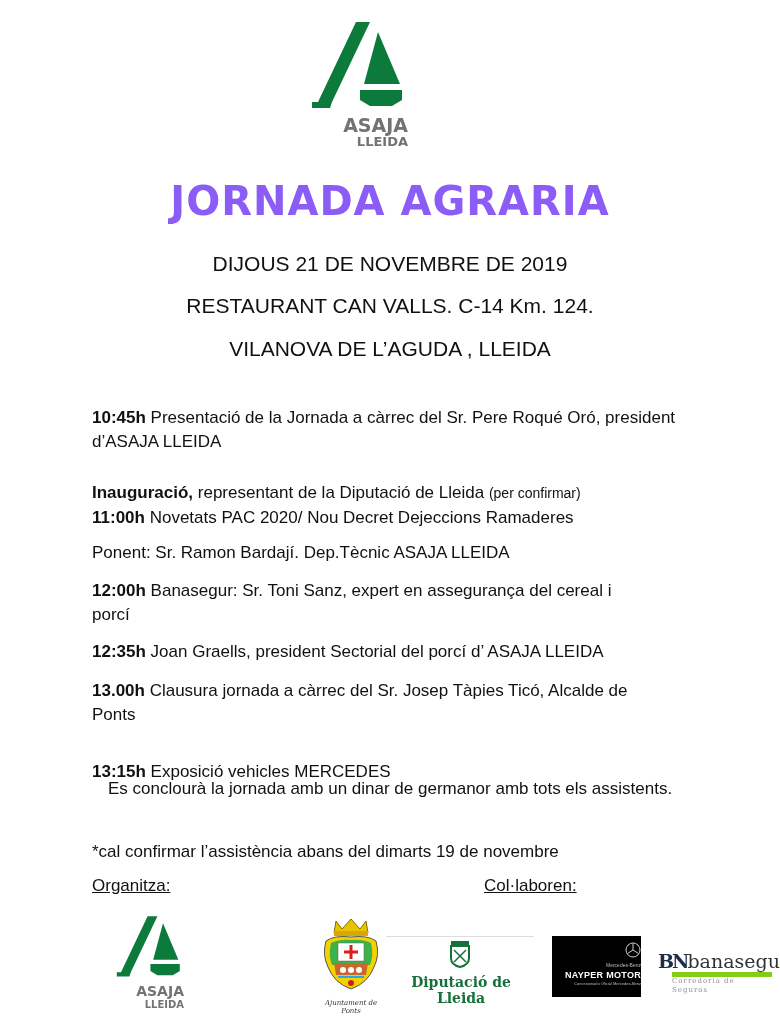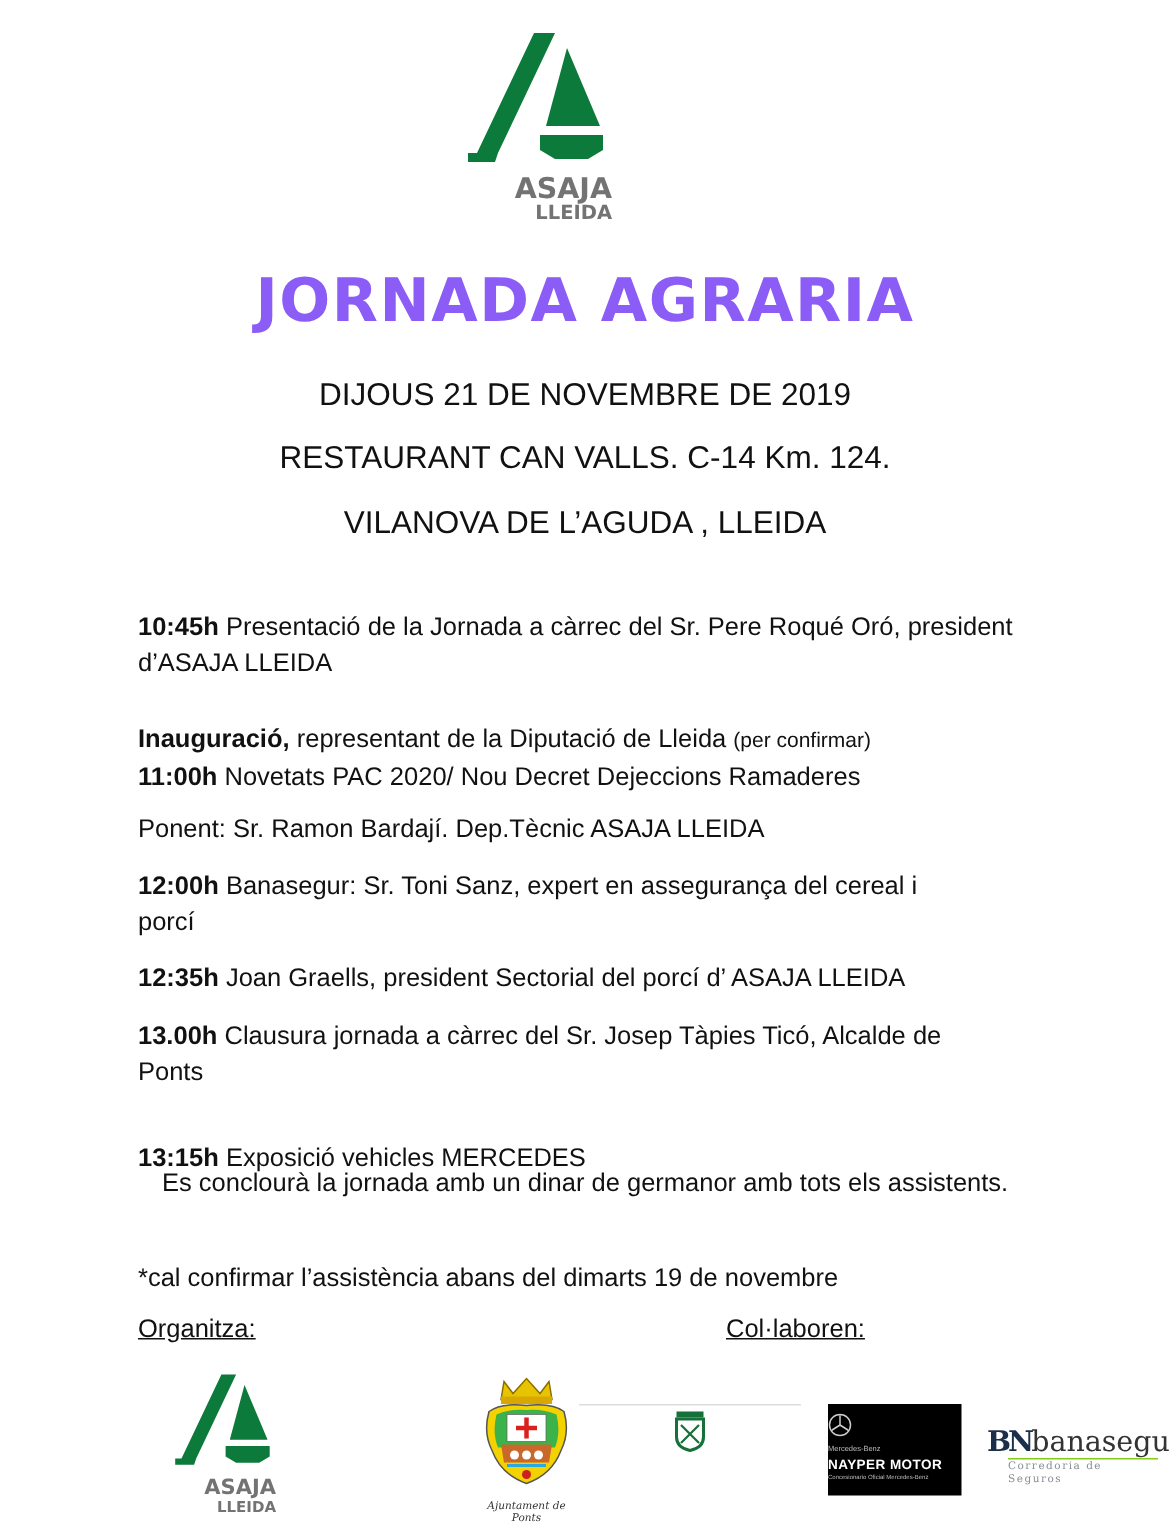--- a/index.html
+++ b/index.html
@@ -7,21 +7,21 @@
     .abs { position:absolute; }
     .logo-text { color:#737373; font-family:"DejaVu Sans", sans-serif; font-weight:bold; text-align:right; }
     .title { left:0; width:780px; top:178px; text-align:center; font-family:"DejaVu Sans", sans-serif; font-weight:bold; font-size:40px; letter-spacing:1px; color:#8b5cf6; }
     .sub { left:0; width:780px; text-align:center; font-size:21px; color:#111; font-family:"Liberation Sans", sans-serif; }
     .para { left:92px; width:600px; font-size:17px; line-height:24px; color:#111; font-family:"Liberation Sans", sans-serif; }
     .para b { font-weight:bold; }
     .small { font-size:14px; }
     .ulabel { font-size:17px; text-decoration:underline; color:#111; }
     .ponts-caption { font-family:"DejaVu Serif", serif; font-style:italic; font-size:7px; color:#333; }
     .dip-name { font-family:"DejaVu Serif", serif; font-weight:bold; color:#15703a; font-size:14px; }
-    .nayper { background:#000; color:#fff; text-align:left; }
+    .nayper { background:#000; color:#fff; text-align:right; }
     .banasegur { font-family:"DejaVu Serif", serif; color:#333; }
   </style>
 </head>
 <body>
 
 <div class="abs" style="left:308px; top:14px; width:100px; height:140px;">
   <svg width="100" height="95" viewBox="0 0 100 95">
     <path d="M4 88 L10 88 L48 8 L62 8 L24 88 L22 94 L4 94 Z" fill="#0c7a3a"></path>
     <path d="M70 18 L92 70 L56 70 Z" fill="#0c7a3a"></path>
     <path d="M52 76 L94 76 L94 86 L84 92 L62 92 L52 86 Z" fill="#0c7a3a"></path>
@@ -94,28 +94,29 @@
   <div class="ponts-caption" style="text-align:center; margin-top:2px;">Ajuntament de Ponts</div>
 </div>
 
 <div class="abs" style="left:386px; top:934px; width:150px; height:60px;">
   <div style="position:absolute; left:0; top:2px; width:148px; height:1px; background:#ddd;"></div>
   <svg style="position:absolute; left:62px; top:6px;" width="24" height="28" viewBox="0 0 24 28">
     <rect x="3" y="1" width="18" height="4" fill="#15703a"></rect>
     <path d="M3 6 L21 6 L21 18 Q21 25 12 27 Q3 25 3 18 Z" fill="none" stroke="#15703a" stroke-width="2"></path>
     <path d="M6 10 L18 22 M18 10 L6 22" stroke="#15703a" stroke-width="1.5"></path>
   </svg>
+  <div class="dip-name" style="position:absolute; left:0; top:40px; width:150px; text-align:center;">Diputació de Lleida</div>
 </div>
 
 <div class="abs nayper" style="left:552px; top:936px; width:89px; height:61px;">
   <svg style="margin-top:6px;" width="16" height="16" viewBox="0 0 16 16">
     <circle cx="8" cy="8" r="7" fill="none" stroke="#ccc" stroke-width="1"></circle>
     <path d="M8 1.5 L8 8 M8 8 L2.5 11.5 M8 8 L13.5 11.5" stroke="#ccc" stroke-width="1"></path>
   </svg>
   <div style="font-size:5px; color:#bbb; line-height:7px;">Mercedes-Benz</div>
   <div style="font-size:9px; font-weight:bold; line-height:12px; letter-spacing:0.3px;">NAYPER MOTOR</div>
   <div style="font-size:4px; color:#bbb; line-height:6px;">Concesionario Oficial Mercedes-Benz</div>
 </div>
 
 <div class="abs banasegur" style="left:658px; top:950px; width:115px; height:40px;">
   <span style="font-size:19px; color:#1b2e4a; font-weight:bold; letter-spacing:-2px;">BN</span><span style="font-size:19px; color:#333;">banasegur</span>
-  <div style="font-size:7px; color:#8a8f96; letter-spacing:1px; border-top:1px solid #84cc16; width:100px; margin-left:14px; line-height:9px;">Corredoria de Seguros</div>
+  <div style="font-size:7px; color:#8a8f96; letter-spacing:1px; border-top:5px solid #84cc16; width:100px; margin-left:14px; line-height:9px;">Corredoria de Seguros</div>
 </div>
 
 </body></html>

